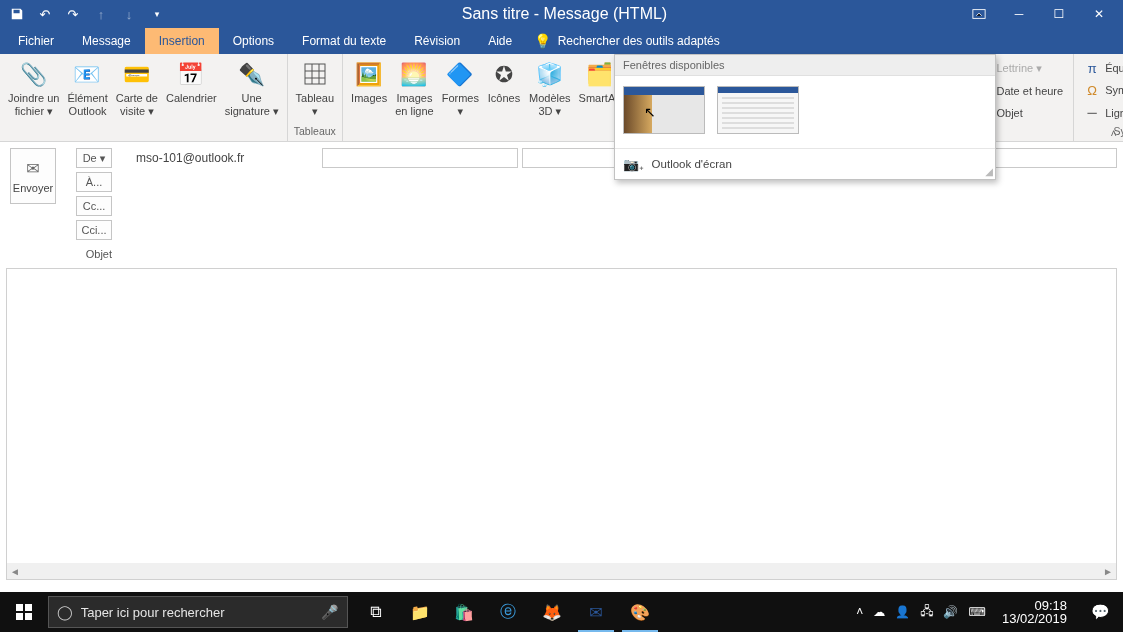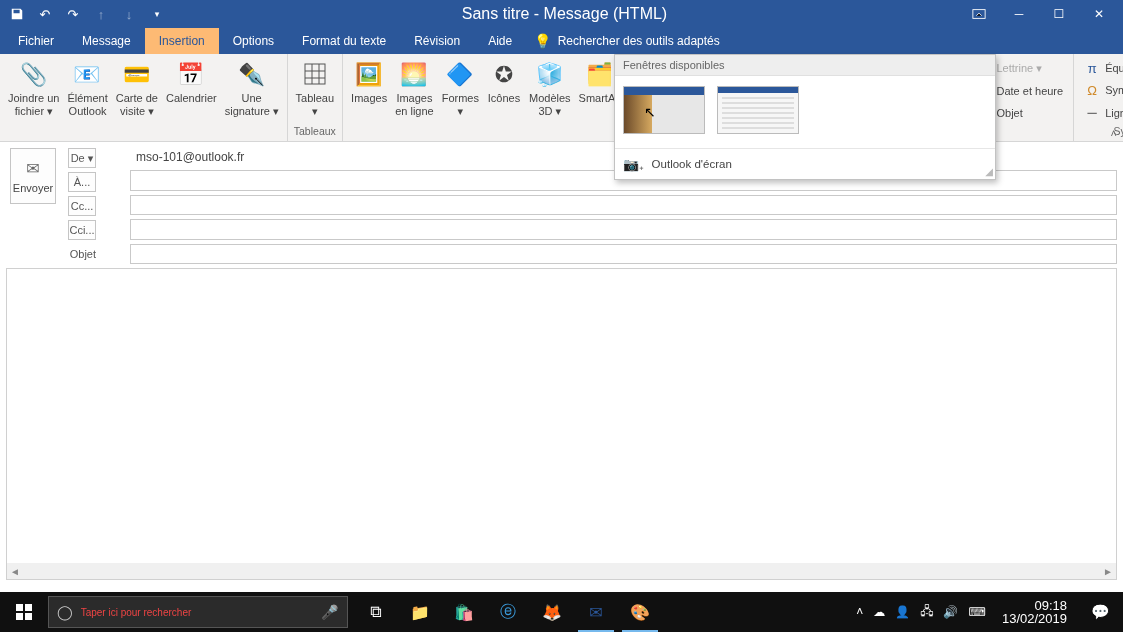--- a/index.html
+++ b/index.html
@@ -50,37 +50,37 @@
 .capture-panel .resize-grip { position:absolute; right:2px; bottom:2px; color:#bbb; font-size:10px; }
 
 
 .cursor { position: absolute; left: 644px; top: 104px; z-index: 60; font-size: 14px; color: #000; pointer-events: none; }
 
 
 .compose { padding: 6px 6px 0 6px; }
 .send-col { width: 54px; display: flex; flex-direction: column; align-items: center; gap: 2px; }
 .send-btn { width: 46px; height: 56px; border: 1px solid #c5c5c5; background: #fdfdfd; display: flex; flex-direction: column; align-items: center; justify-content: center; gap: 4px; font-size: 11px; color: #444; cursor: pointer; }
 .send-btn .sico { font-size: 16px; color: #666; }
-.field-btn { width: 28px; height: 20px; border: 1px solid #c5c5c5; background: #fdfdfd; font-size: 11px; color: #555; cursor: pointer; display: flex; align-items: center; justify-content: center; }
-.fields-col { flex: 1; display: flex; flex-direction: column; gap: 4px; }
+.field-btn { width: 36px; height: 20px; border: 1px solid #c5c5c5; background: #fdfdfd; font-size: 11px; color: #555; cursor: pointer; display: flex; align-items: center; justify-content: center; margin-left: 8px; }
+.fields-col { flex: 1; display: flex; flex-direction: row; gap: 4px; }
 .text-input { flex: 1; height: 20px; border: 1px solid #c9c9c9; padding: 0 6px; font-size: 12px; color: #333; background: #fff; }
 .from-display { flex: 1; font-size: 12px; color: #444; padding-left: 6px; }
 
 
 .body-area { margin: 4px 6px 0 6px; border: 1px solid #d0d0d0; height: 312px; background: #fff; position: relative; }
 .hscroll { position: absolute; left: 0; right: 0; bottom: 0; height: 16px; background: #f0f0f0; display: flex; align-items: center; }
 .hscroll .arrow { width: 16px; height: 16px; display: flex; align-items: center; justify-content: center; color: #888; font-size: 10px; cursor: pointer; }
 .hscroll .track { flex: 1; height: 16px; background: #f0f0f0; }
 
 
 .taskbar { position: absolute; left: 0; right: 0; bottom: 0; height: 40px; background: #101010; display: flex; align-items: center; color: #fff; }
 .taskbar .start { width: 48px; height: 40px; display: flex; align-items: center; justify-content: center; font-size: 16px; cursor: pointer; }
 .searchbox { width: 300px; height: 32px; background: #2b2b2b; border: 1px solid #555; display: flex; align-items: center; padding: 0 8px; gap: 8px; cursor: text; }
 .searchbox .sico { font-size: 14px; color: #ccc; }
-.searchbox .ph { color: #ef4444; font-size: 10px; flex: 1; }
+.searchbox .ph { color: #e5e5e5; font-size: 13px; flex: 1; }
 .searchbox .mic { color: #ccc; font-size: 14px; }
 .task-icons { display: flex; align-items: center; height: 40px; margin-left: 6px; }
 .task-icons button { width: 44px; height: 40px; background: transparent; border: none; color: #fff; font-size: 16px; display: flex; align-items: center; justify-content: center; cursor: pointer; position: relative; }
 .task-icons button.active::after { content:""; position:absolute; left:4px; right:4px; bottom:0; height:2px; background:#76b9ed; }
 .tray { margin-left: auto; display: flex; align-items: center; gap: 10px; padding-right: 4px; }
 .tray .t { color: #fff; font-size: 12px; cursor: pointer; }
 .clock { text-align: right; font-size: 13px; line-height: 13px; padding: 0 6px; }
 .notif { width: 36px; height: 40px; display: flex; align-items: center; justify-content: center; font-size: 15px; cursor: pointer; }
 
 svg { display: block; }

